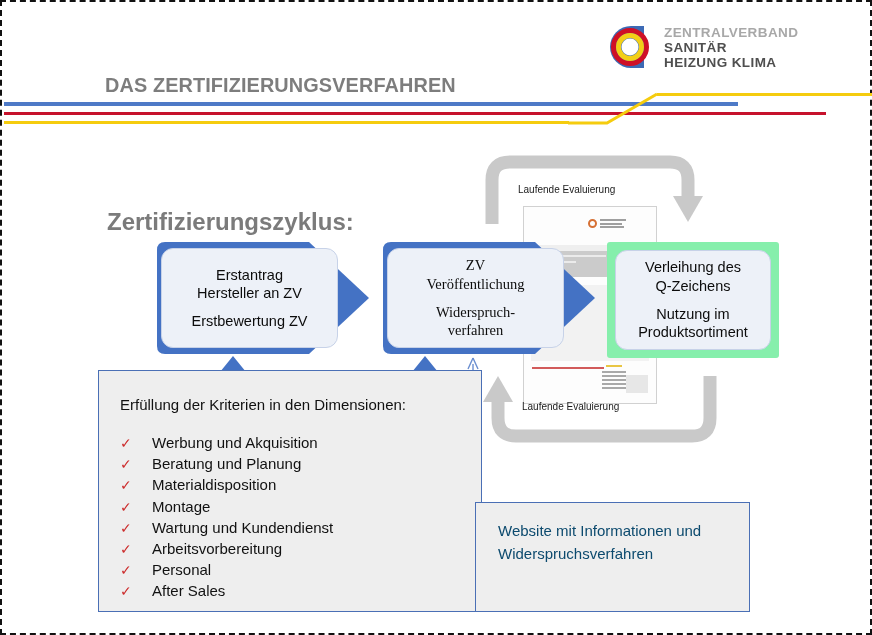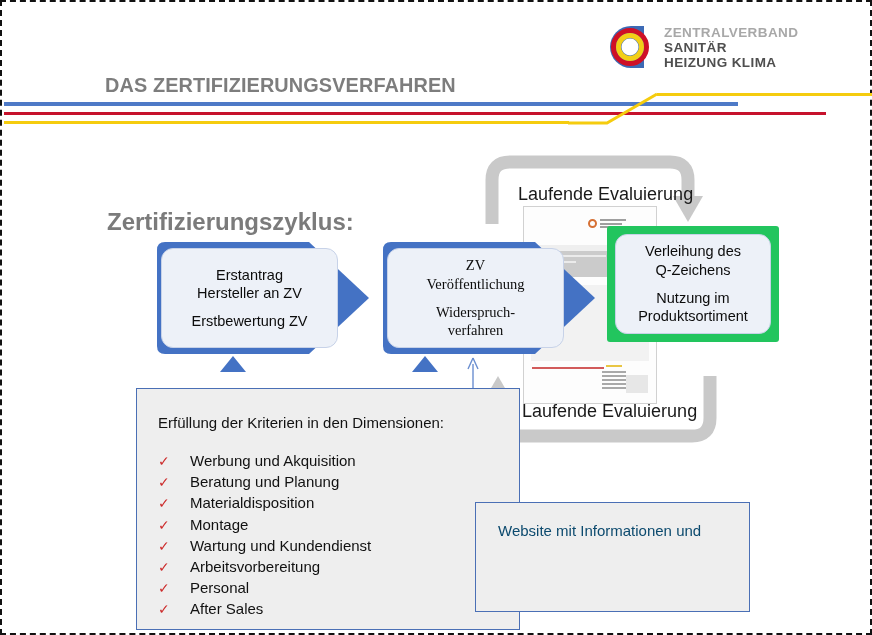--- a/index.html
+++ b/index.html
@@ -104,21 +104,21 @@
   #bg-doc .doc-footblock i { display:block; height: 1.6px; background: #a5a5a5; margin-bottom: 2.4px; width: 100%; }
   #bg-doc .doc-footgray { position: absolute; right: 8px; bottom: 10px; width: 22px; height: 18px; background: #e6e6e6; }
 
   
   .loop-svg { position: absolute; }
   #loop-top { left: 480px; top: 152px; width: 230px; height: 72px; }
   #loop-bottom { left: 470px; top: 372px; width: 248px; height: 72px; }
 
   .loop-label {
     position: absolute;
-    font-size: 18px; color: #1a1a1a; white-space: nowrap;
+    font-size: 10px; color: #1a1a1a; white-space: nowrap;
   }
   #loop-label-top { left: 516px; top: 182px; }
   #loop-label-bottom { left: 520px; top: 399px; }
 
   
   .chev { position: absolute; }
   .chev-shell { position: absolute; inset: 0; }
   .chev-inner {
     position: absolute;
     background: #edf1f8;
@@ -129,21 +129,21 @@
     text-align: center;
     font-size: 14.5px; color: #0c0c0c; line-height: 1.28;
   }
 
   #step1 { left: 151px; top: 238px; width: 221px; height: 116px; }
   #step1 .chev-inner { left: 8px; top: 8px; width: 177px; height: 100px; }
 
   #step2 { left: 377px; top: 238px; width: 221px; height: 116px; font-family: Liberation Serif, serif; }
   #step2 .chev-inner { left: 8px; top: 8px; width: 177px; height: 100px; }
 
-  #step3 { left: 605px; top: 224px; width: 172px; height: 116px; background: #22c55e;
+  #step3 { left: 605px; top: 240px; width: 172px; height: 116px; background: #86efac;
            border-radius: 3px; }
   #step3 .chev-inner { left: 8px; top: 8px; width: 156px; height: 100px; }
 
   .gap-line { display: block; height: 9px; }
 
   
   .tri-up {
     position: absolute; width: 0; height: 0;
     border-left: 13px solid transparent;
     border-right: 13px solid transparent;
@@ -158,25 +158,24 @@
     border-bottom: 13px solid transparent;
     border-left: 16px solid #4472c4;
   }
   #tri-right-1 { left: 452px; top: 417px; }
 
   
   #connector-up { position: absolute; left: 462px; top: 354px; width: 18px; height: 145px; }
 
   
   #criteria-box {
-    position: absolute; left: 96px; top: 386px;
+    position: absolute; left: 96px; top: 368px;
     width: 384px; height: 242px;
     background: #eeeeee;
     border: 1px solid #4a6fb5;
-    margin-left: 38px;
   }
   #criteria-title {
     position: absolute; left: 21px; top: 25px;
     font-size: 15px; color: #111111; white-space: nowrap;
   }
   #criteria-list {
     position: absolute; left: 21px; top: 63px;
     list-style: none;
   }
   #criteria-list li {
@@ -355,16 +354,17 @@
       <li>
         <span class="tick">✓</span>
         <span>After Sales</span>
       </li>
     </ul>
   </div>
 
   <div id="website-box">
     <div id="website-text">
       <div>Website mit Informationen und</div>
+      <div>Widerspruchsverfahren</div>
     </div>
   </div>
 
 </div>
 
 </body></html>

